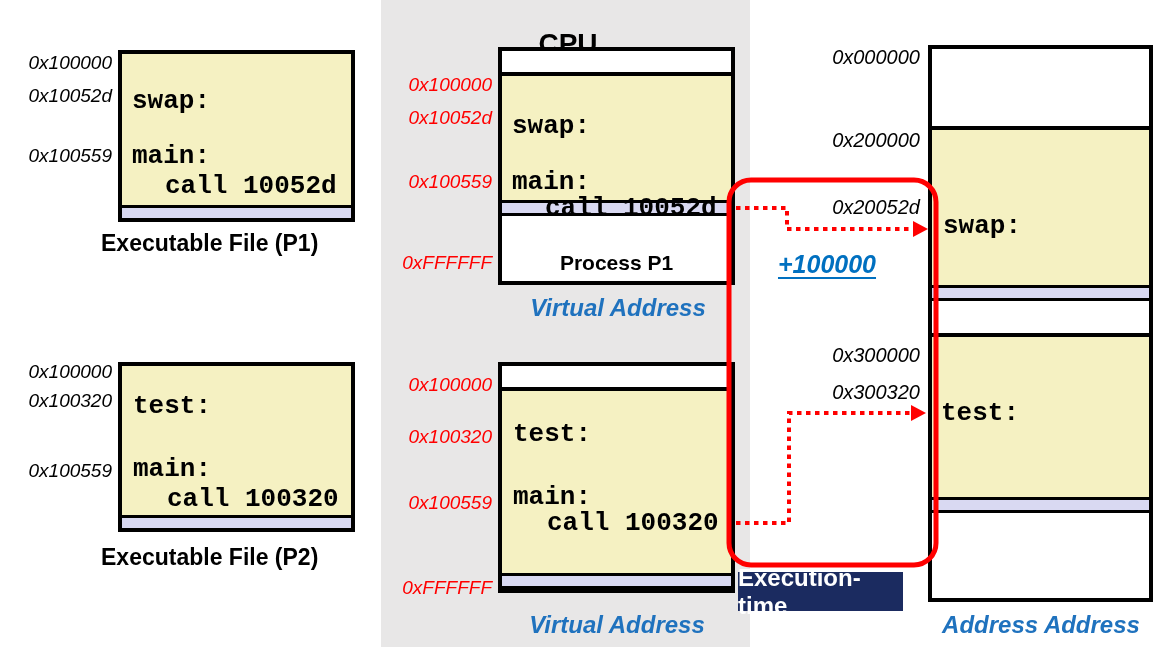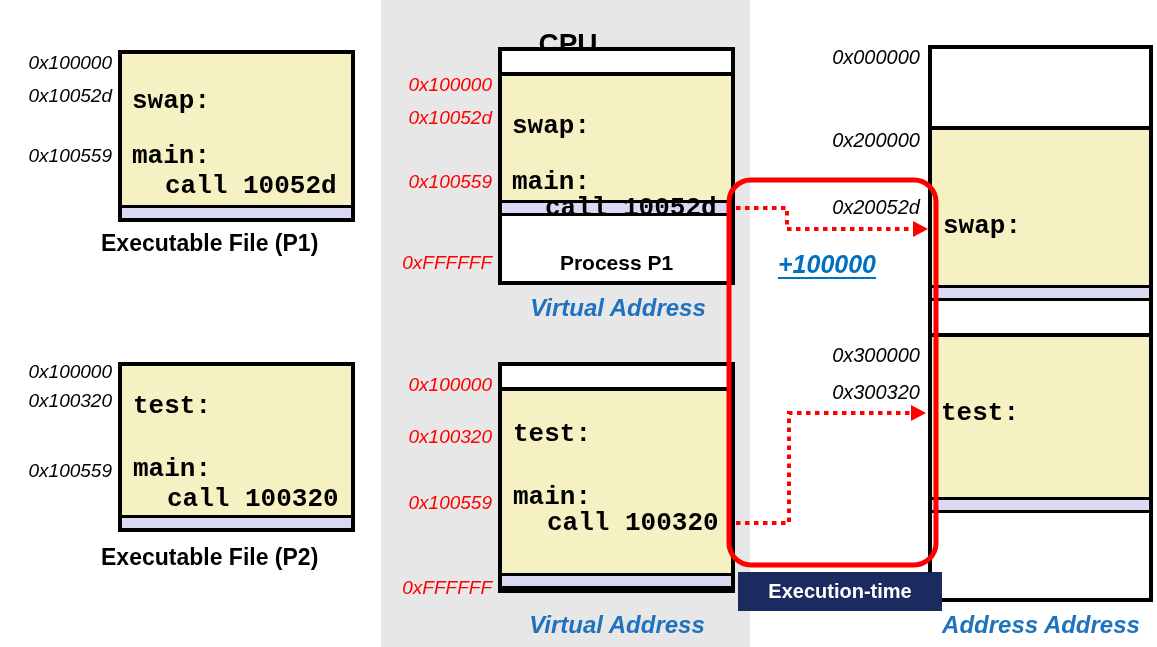--- a/index.html
+++ b/index.html
@@ -27,22 +27,22 @@
   .code{position:absolute;font-family:"Liberation Mono","DejaVu Sans Mono",monospace;
     font-weight:bold;font-size:26px;line-height:26px;color:#000;white-space:pre;}
   .caption{position:absolute;font-weight:bold;font-size:23px;line-height:26px;color:#000;text-align:left;}
   .cpu-title{position:absolute;left:498px;top:4px;width:140px;text-align:center;
     font-weight:bold;font-size:28px;color:#000;margin-top:24px;}
   .axis{position:absolute;font-weight:bold;font-style:italic;font-size:24px;line-height:27px;
     color:#1F72BE;text-align:center;white-space:nowrap;}
   .offset{position:absolute;width:130px;text-align:center;font-weight:bold;font-style:italic;
     font-size:25px;line-height:28px;color:#0070C0;text-decoration:underline;
     text-decoration-thickness:2px;text-underline-offset:4px;white-space:nowrap;}
-  .badge{position:absolute;left:738px;top:572px;width:204px;height:39px;background:#1B2B60;
-    display:flex;align-items:center;justify-content:center;color:#fff;font-weight:bold;font-size:20px;}
+  .badge{position:absolute;left:738px;top:572px;width:165px;height:39px;background:#1B2B60;
+    display:flex;align-items:center;justify-content:center;color:#fff;font-weight:bold;font-size:24px;}
   .overlay{position:absolute;left:0;top:0;width:1157px;height:647px;pointer-events:none;}
 </style>
 </head>
 <body>
 
 <div id="canvas">
 
   <div class="gray-panel"></div>
   <div class="cpu-title">CPU</div>
 

